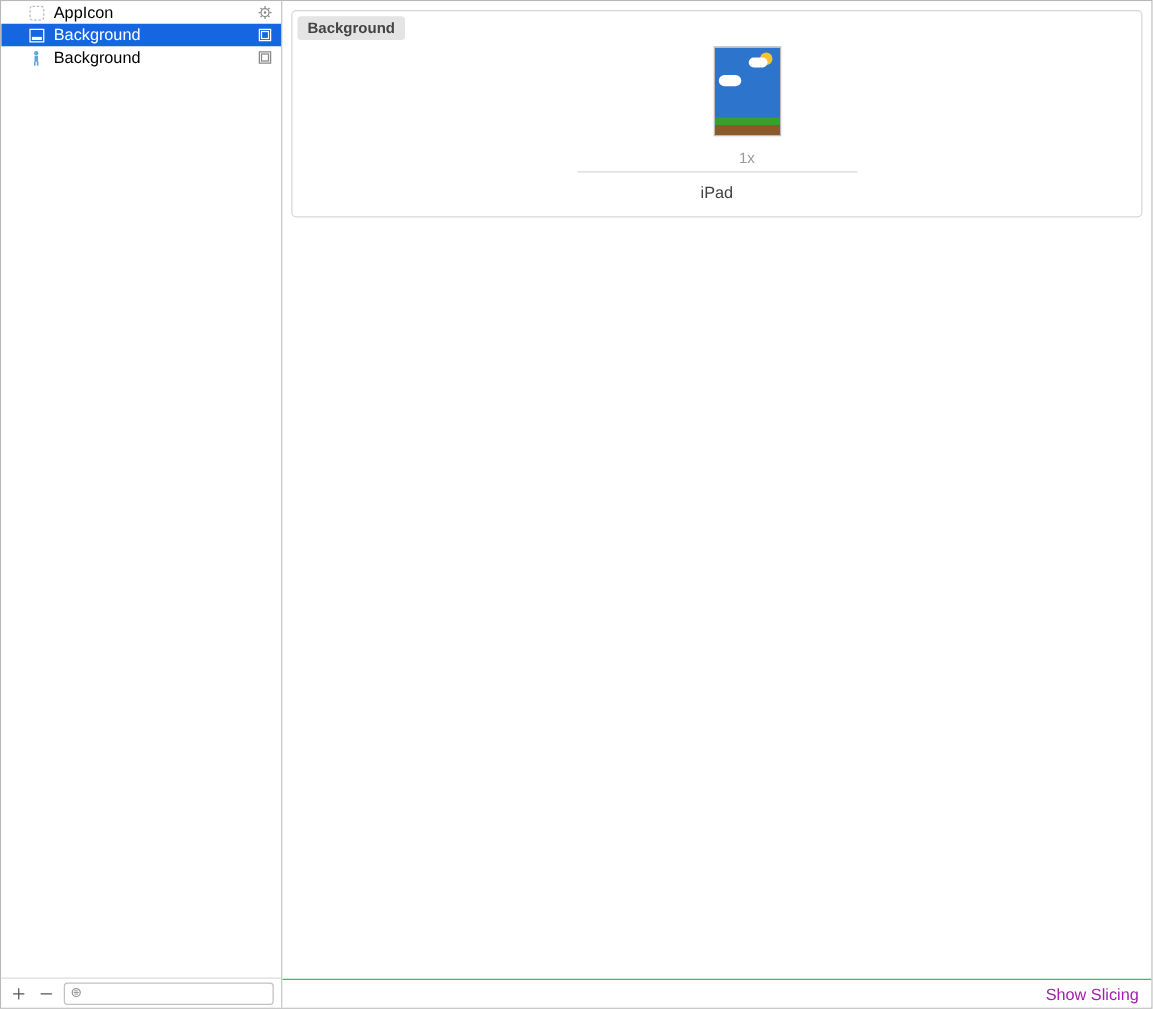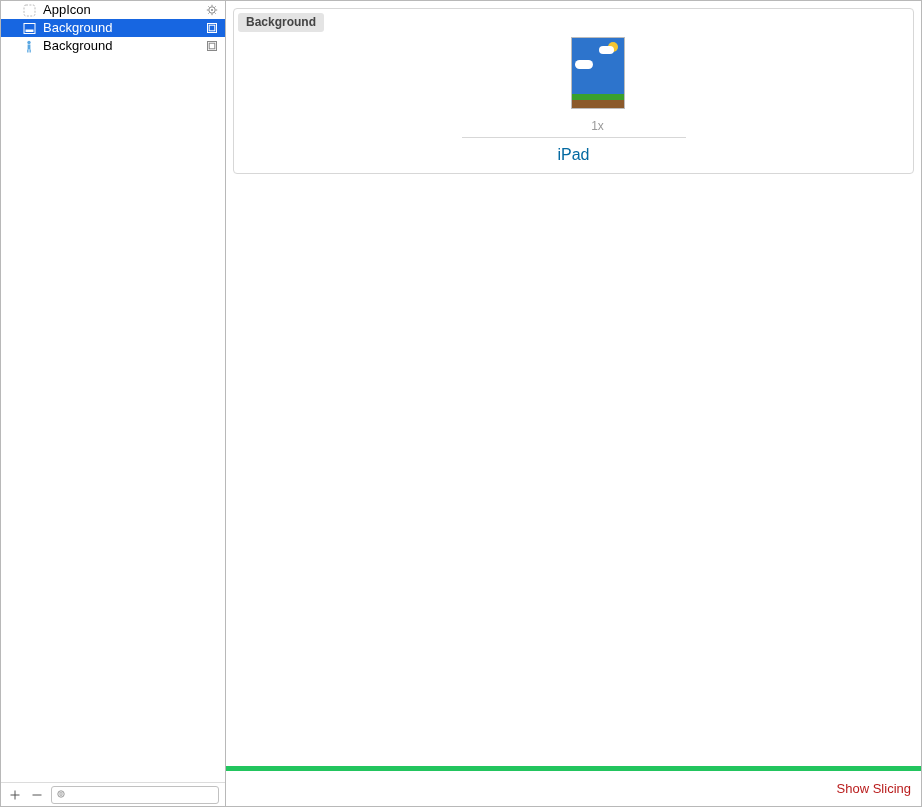--- a/index.html
+++ b/index.html
@@ -167,36 +167,36 @@
       color: #9a9a9a;
     }
     .divider-line {
       width: 224px;
       height: 1px;
       background: #d7d7d7;
       margin-top: 4px;
     }
     .device-label {
       margin-top: 8px;
-      font-size: 16px;
-      color: #0369a1;
+      font-size: 13px;
+      color: #404040;
     }
     .main-footer {
       position: absolute;
       bottom: 0;
       right: 0;
       left: 0;
-      height: 40px;
+      height: 23px;
       display: flex;
       align-items: center;
       justify-content: flex-end;
       padding-right: 10px;
-      border-top: 5px solid #22c55e;
+      border-top: 1px solid #22c55e;
       font-size: 13px;
-      color: #b91c1c;
+      color: #a21caf;
     }
     .main-footer .slicing {
       cursor: default;
     }
   </style>
 </head>
 <body>
 
 <div class="app">
 

